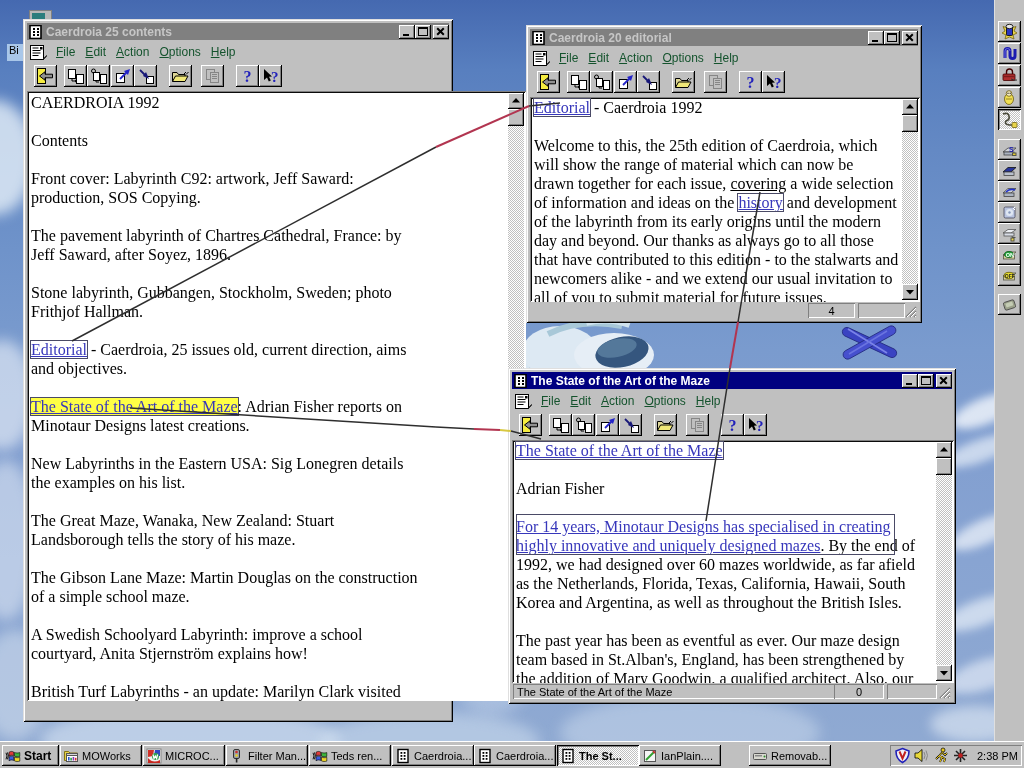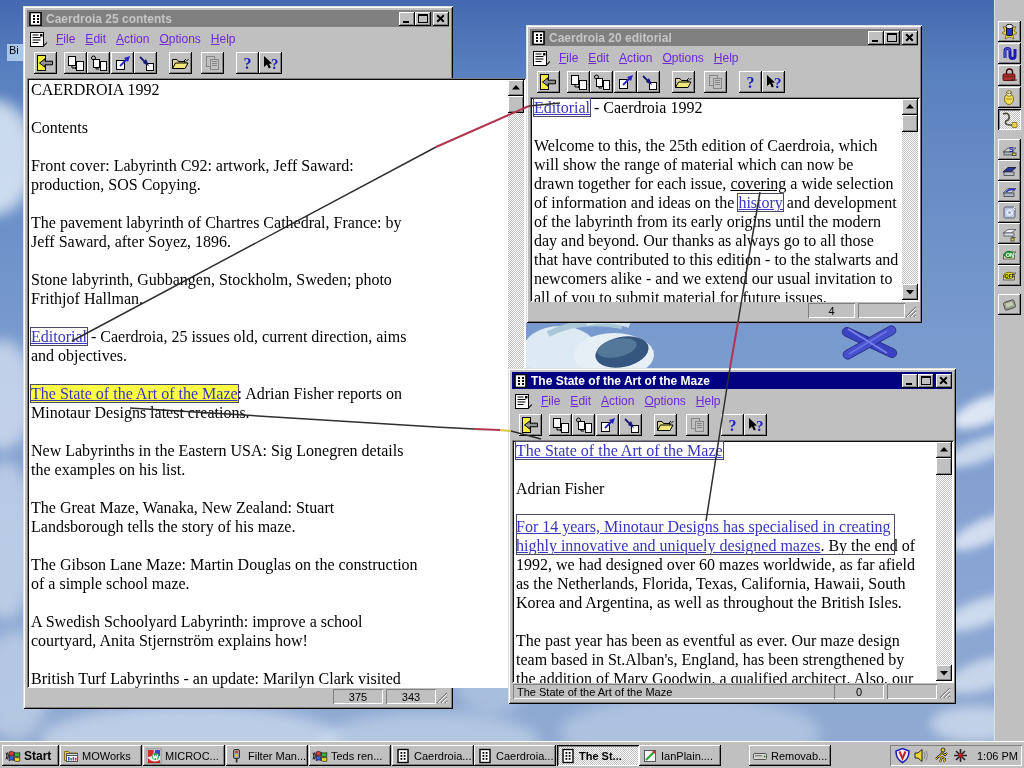--- a/index.html
+++ b/index.html
@@ -14,21 +14,21 @@
 .tbar{position:absolute;left:4px;right:4px;top:4px;height:17px;background:#808080;display:flex;align-items:center;}
 .win.act .tbar{background:#000080;}
 .ttxt{font:bold 12px "Liberation Sans",sans-serif;color:#c6c6c6;margin-left:3px;white-space:nowrap;}
 .win.act .ttxt{color:#fff;}
 .tico{width:14px;height:14px;margin-left:2px;flex:none;}
 .tbtns{margin-left:auto;margin-right:0px;display:flex;}
 .cbtn{width:16px;height:14px;background:#c0c0c0;margin-left:0px;position:relative;
  box-shadow:inset -1px -1px 0 #000,inset 1px 1px 0 #fff,inset -2px -2px 0 #808080;display:flex;align-items:center;justify-content:center;}
 .cbtn.cl{margin-left:2px;}
 
-.menu{position:absolute;left:4px;right:4px;height:22px;display:flex;align-items:center;font:12px "Liberation Sans",sans-serif;color:#6d28d9;}
+.menu{position:absolute;left:4px;right:4px;height:22px;display:flex;align-items:center;font:12px "Liberation Sans",sans-serif;color:#14532d;}
 .menu span{margin:0 5px;}
 .mico{width:18px;height:17px;margin-left:2px;margin-right:4px;}
 
 .tool{position:absolute;left:4px;right:4px;height:28px;}
 .tbtn{position:absolute;top:3px;width:23px;height:22px;background:#c0c0c0;
  box-shadow:inset -1px -1px 0 #000,inset 1px 1px 0 #fff,inset -2px -2px 0 #808080;
  display:flex;align-items:center;justify-content:center;}
 
 .cont{position:absolute;background:#fff;
  box-shadow:inset 1px 1px 0 #808080,inset -1px -1px 0 #fff,inset 2px 2px 0 #0a0a0a;}
@@ -210,21 +210,21 @@
       </svg>
     </div>
  <div class="sbb" style="top:294px;">
       <svg width="17" height="17">
         <rect x="3" y="5" width="11" height="8" rx="1.5" fill="#9aa08a" stroke="#444" stroke-width=".8" transform="rotate(-18 8.5 9)"></rect>
         <rect x="5" y="6.5" width="7" height="4" fill="#c4ccb4" transform="rotate(-18 8.5 9)"></rect>
       </svg>
     </div>
 </div>
 
-<div class="win" id="w1" style="left:23px;top:6px;width:430px;height:703px;">
+<div class="win" id="w1" style="left:23px;top:19px;width:430px;height:703px;">
  <div class="tbar">
   <svg class="tico" viewBox="0 0 14 14">
         <rect x="1" y="0.5" width="11" height="13" fill="#fff" stroke="#000" stroke-width="1.6"></rect>
         <g fill="#000">
           <rect x="4" y="3" width="2" height="2"></rect>
           <rect x="8" y="3" width="2" height="2"></rect>
           <rect x="4" y="6" width="2" height="2"></rect>
           <rect x="8" y="6" width="2" height="2"></rect>
           <rect x="4" y="9" width="2" height="2"></rect>
           <rect x="8" y="9" width="2" height="2"></rect>
@@ -336,28 +336,20 @@
             <polygon points="8,5 12,9.5 4,9.5" fill="#000"></polygon>
           </svg>
         </div>
    <div class="sthumb" style="top:16px;height:17px;"></div>
    <div class="sbtn" style="bottom:0;top:auto;">
           <svg width="16" height="16">
             <polygon points="8,10.5 12,6 4,6" fill="#000"></polygon>
           </svg>
         </div>
   </div>
- </div>
- <div class="sbarr">
-  <div class="scell" style="left:306px;width:50px;">375</div>
-  <div class="scell" style="left:359px;width:50px;">343</div>
-  <svg style="position:absolute;right:1px;bottom:1px;" width="12" height="12">
-        <path d="M11 1 L1 11 M11 5 L5 11 M11 9 L9 11" stroke="#808080" stroke-width="1.4"></path>
-        <path d="M11 2 L2 11 M11 6 L6 11 M11 10 L10 11" stroke="#fff" stroke-width="1"></path>
-      </svg>
  </div>
 </div>
 <div class="win" id="w2" style="left:526px;top:25px;width:396px;height:298px;">
  <div class="tbar">
   <svg class="tico" viewBox="0 0 14 14">
         <rect x="1" y="0.5" width="11" height="13" fill="#fff" stroke="#000" stroke-width="1.6"></rect>
         <g fill="#000">
           <rect x="4" y="3" width="2" height="2"></rect>
           <rect x="8" y="3" width="2" height="2"></rect>
           <rect x="4" y="6" width="2" height="2"></rect>
@@ -745,15 +737,15 @@
       </svg>
   <svg width="17" height="17" style="margin-left:3px;" viewBox="0 0 17 17">
         <circle cx="10" cy="3" r="2" fill="#e8c820" stroke="#000" stroke-width=".7"></circle>
         <path d="M9 5.5 L6 9 L9 10 L7 15 M9 5.5 L12 8 L14 6 M9 10 L12 12 L11 15 M6 9 L3 12" stroke="#000" stroke-width="1.8" fill="none"></path>
         <path d="M9 5.5 L6 9 L9 10 L7 15 M9 5.5 L12 8 L14 6 M9 10 L12 12 L11 15 M6 9 L3 12" stroke="#e8c820" stroke-width="1" fill="none"></path>
       </svg>
   <svg width="17" height="17" style="margin-left:2px;" viewBox="0 0 17 17">
         <path d="M8.5 2 V15 M2 8.5 H15 M4 4 L13 13 M13 4 L4 13" stroke="#222" stroke-width="1.6"></path>
         <circle cx="8.5" cy="8.5" r="2.2" fill="#c02020"></circle>
       </svg>
-  <span style="margin-left:8px;">1:06 PM</span>
+  <span style="margin-left:8px;">2:38 PM</span>
  </div>
 </div>
 
 </body></html>

